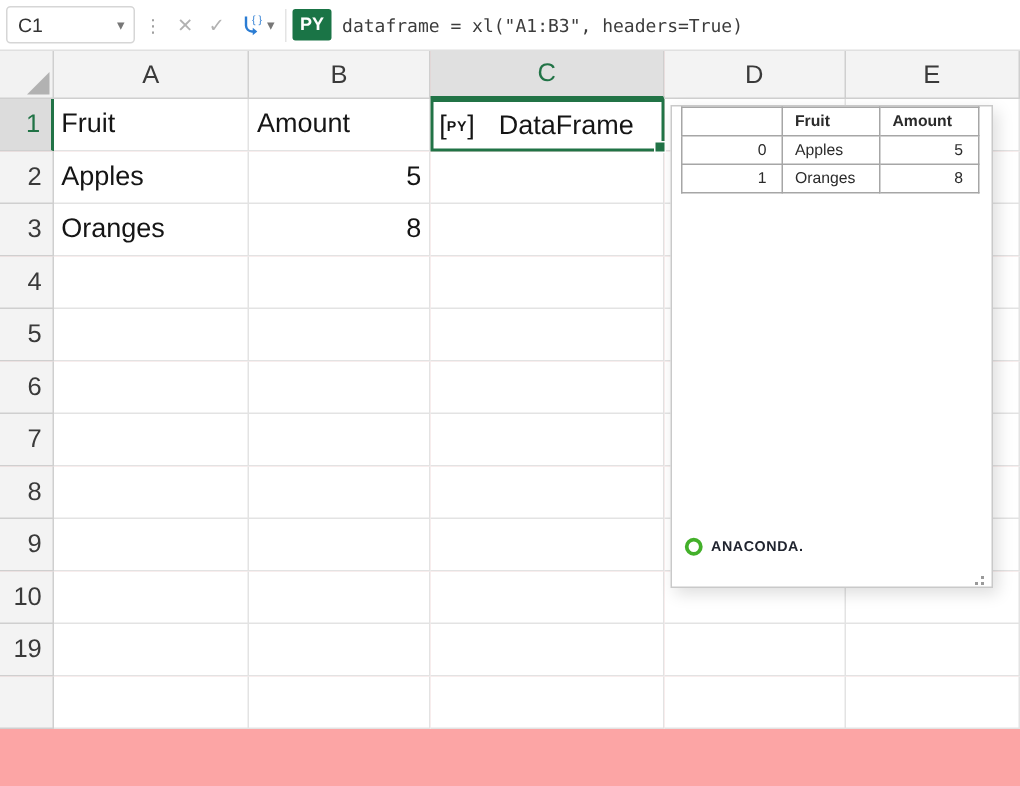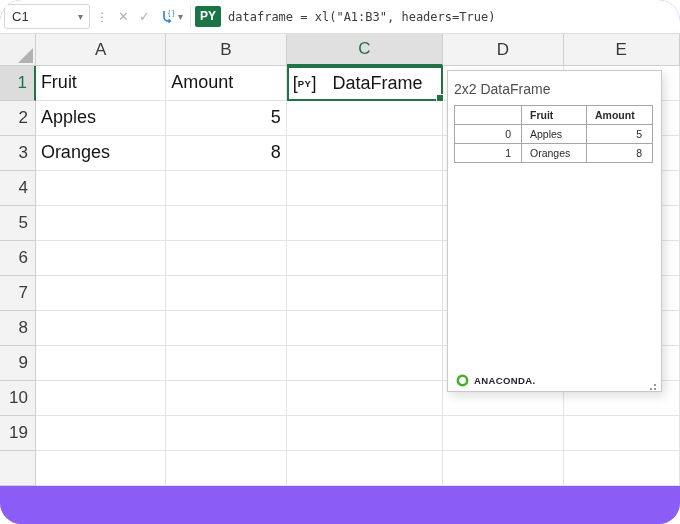--- a/index.html
+++ b/index.html
@@ -1,17 +1,17 @@
 <!DOCTYPE html>
 <html style="--excel-green: #217346; --py-green: #1a7446;"><head>
 <meta charset="utf-8">
 <style>
   html,body{margin:0;padding:0;background:#fff;}
-  #app{position:relative;width:680px;height:524px;overflow:hidden;background:#8b5cf6;
-       font-family:"Liberation Sans",sans-serif;border-radius:21px;-webkit-font-smoothing:antialiased;}
+  #app{position:relative;width:680px;height:524px;overflow:hidden;background:#fca5a5;
+       font-family:"Liberation Sans",sans-serif;-webkit-font-smoothing:antialiased;}
 
   
   .topbar{height:34px;display:flex;align-items:center;background:#fff;
           border-bottom:1px solid #e0e0e0;box-sizing:border-box;}
   .namebox{width:86px;height:25px;margin-left:4px;border:1px solid #d6d6d6;border-radius:3px;
            display:flex;align-items:center;box-sizing:border-box;background:#fff;}
   .namebox .nbval{font-size:13px;color:#333;padding-left:7px;flex:1;}
   .namebox .chev{font-size:10px;color:#777;padding-right:6px;}
   .dots{color:#9a9a9a;font-size:12px;margin:0 5px 0 6px;letter-spacing:0;}
   .fbtn{width:17px;text-align:center;font-size:13px;color:#b2b2b2;margin:0 2px;}
@@ -61,21 +61,21 @@
         box-sizing:border-box;}
   .card-title{font-size:14px;color:#4e4e4e;margin:10px 0 8px 6px;}
   table.mini{border-collapse:collapse;margin-left:6px;font-size:10.5px;color:#2b2b2b;}
   table.mini th,table.mini td{border:1px solid #a6a6a6;height:19px;padding:0;box-sizing:border-box;}
   table.mini th{font-weight:bold;text-align:left;padding-left:8px;}
   table.mini .c-idx{width:67px;}
   table.mini .c-fruit{width:65px;}
   table.mini .c-amt{width:66px;}
   table.mini td.num{text-align:right;padding-right:10px;}
   table.mini td.txt{padding-left:8px;}
-  .card-footer{position:absolute;left:8px;bottom:4px;display:flex;align-items:center;}
+  .card-footer{position:absolute;left:8px;bottom:20px;display:flex;align-items:center;}
   .card-footer svg{display:block;margin-right:5px;}
   .wordmark{font-size:9.5px;font-weight:800;letter-spacing:.4px;color:#20242f;}
   .resize-handle{position:absolute;right:5px;bottom:5px;width:2px;height:2px;
         background:#9a9a9a;box-shadow:-4px 4px 0 #9a9a9a,0 4px 0 #9a9a9a;}
 </style>
 </head>
 <body>
 
 <div id="app">
 
@@ -204,21 +204,20 @@
         <div class="rowhead"></div>
         <div class="cell w0"></div>
         <div class="cell w1"></div>
         <div class="cell w2"></div>
         <div class="cell w3"></div>
         <div class="cell w4"></div>
       </div>
     </div>
 
   <div class="card">
-    <div class="card-title">2x2 DataFrame</div>
     <table class="mini">
       <thead>
         <tr>
           <th class="c-idx"></th>
           <th class="c-fruit">Fruit</th>
           <th class="c-amt">Amount</th>
         </tr>
       </thead>
       <tbody>
         <tr>

